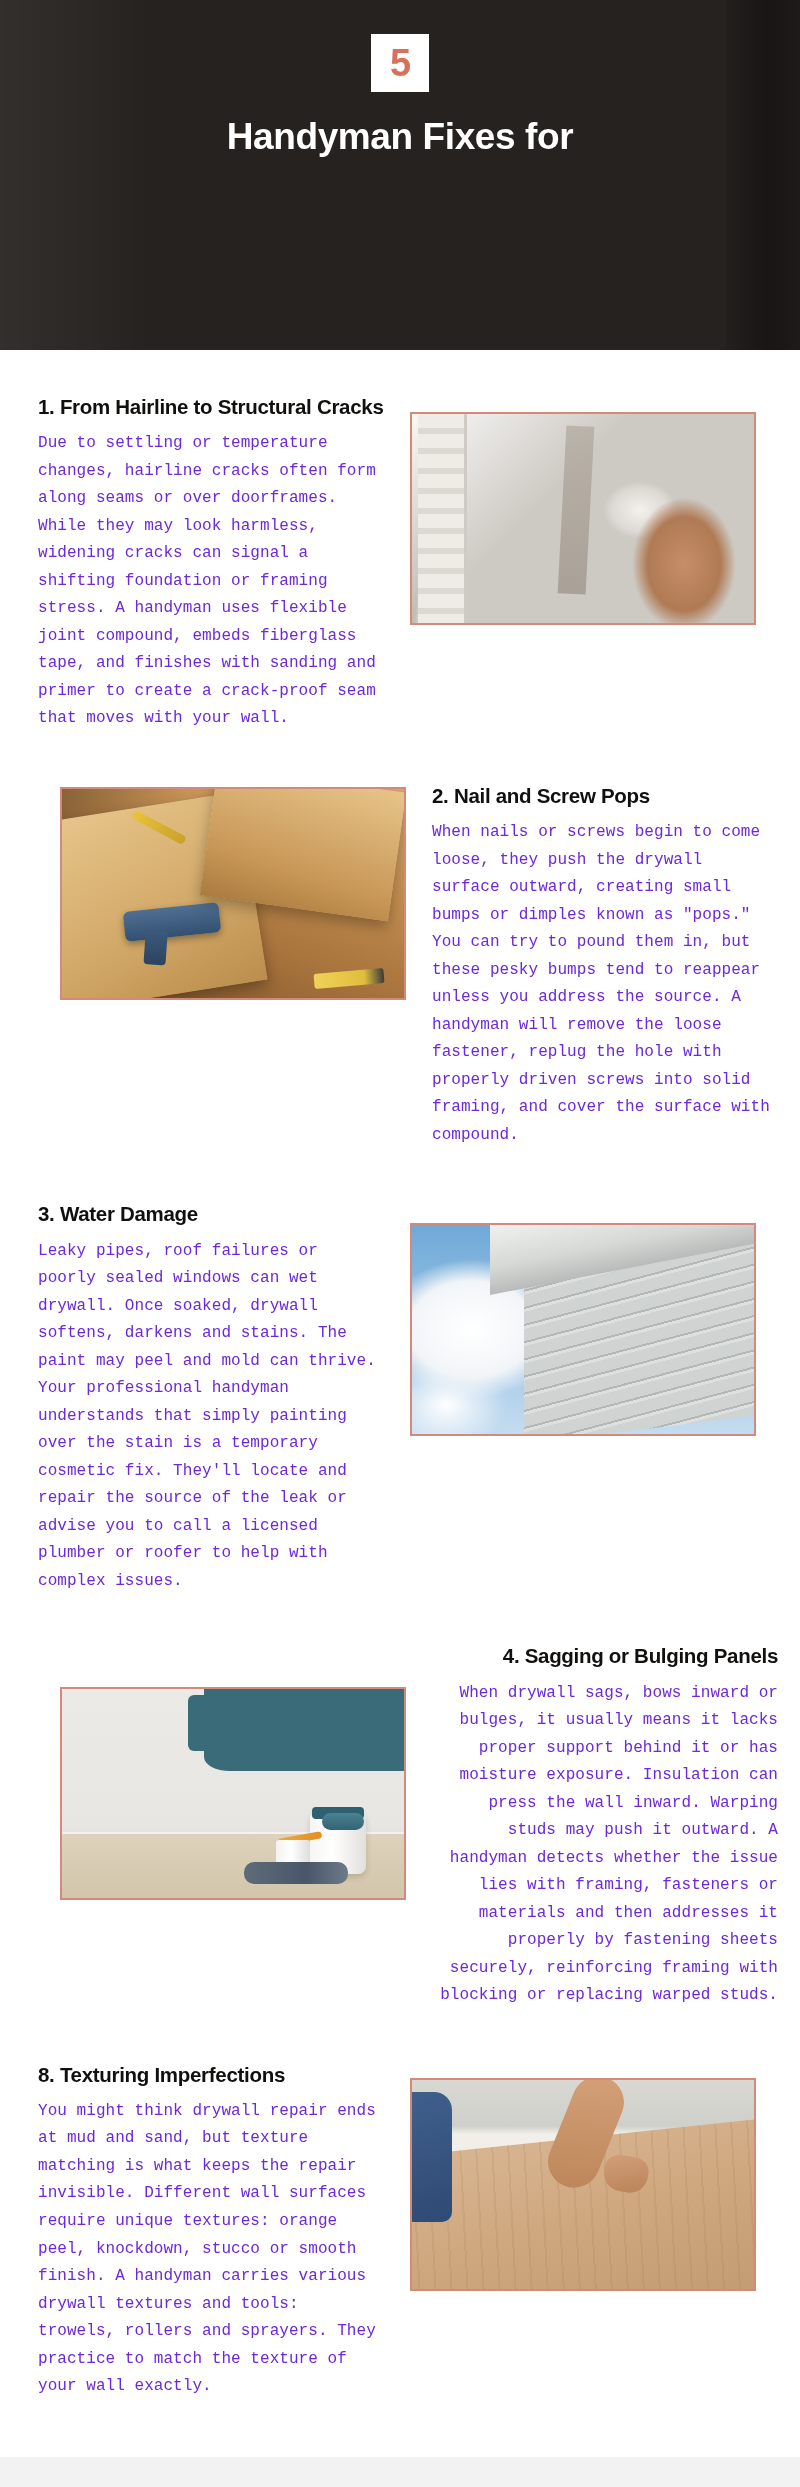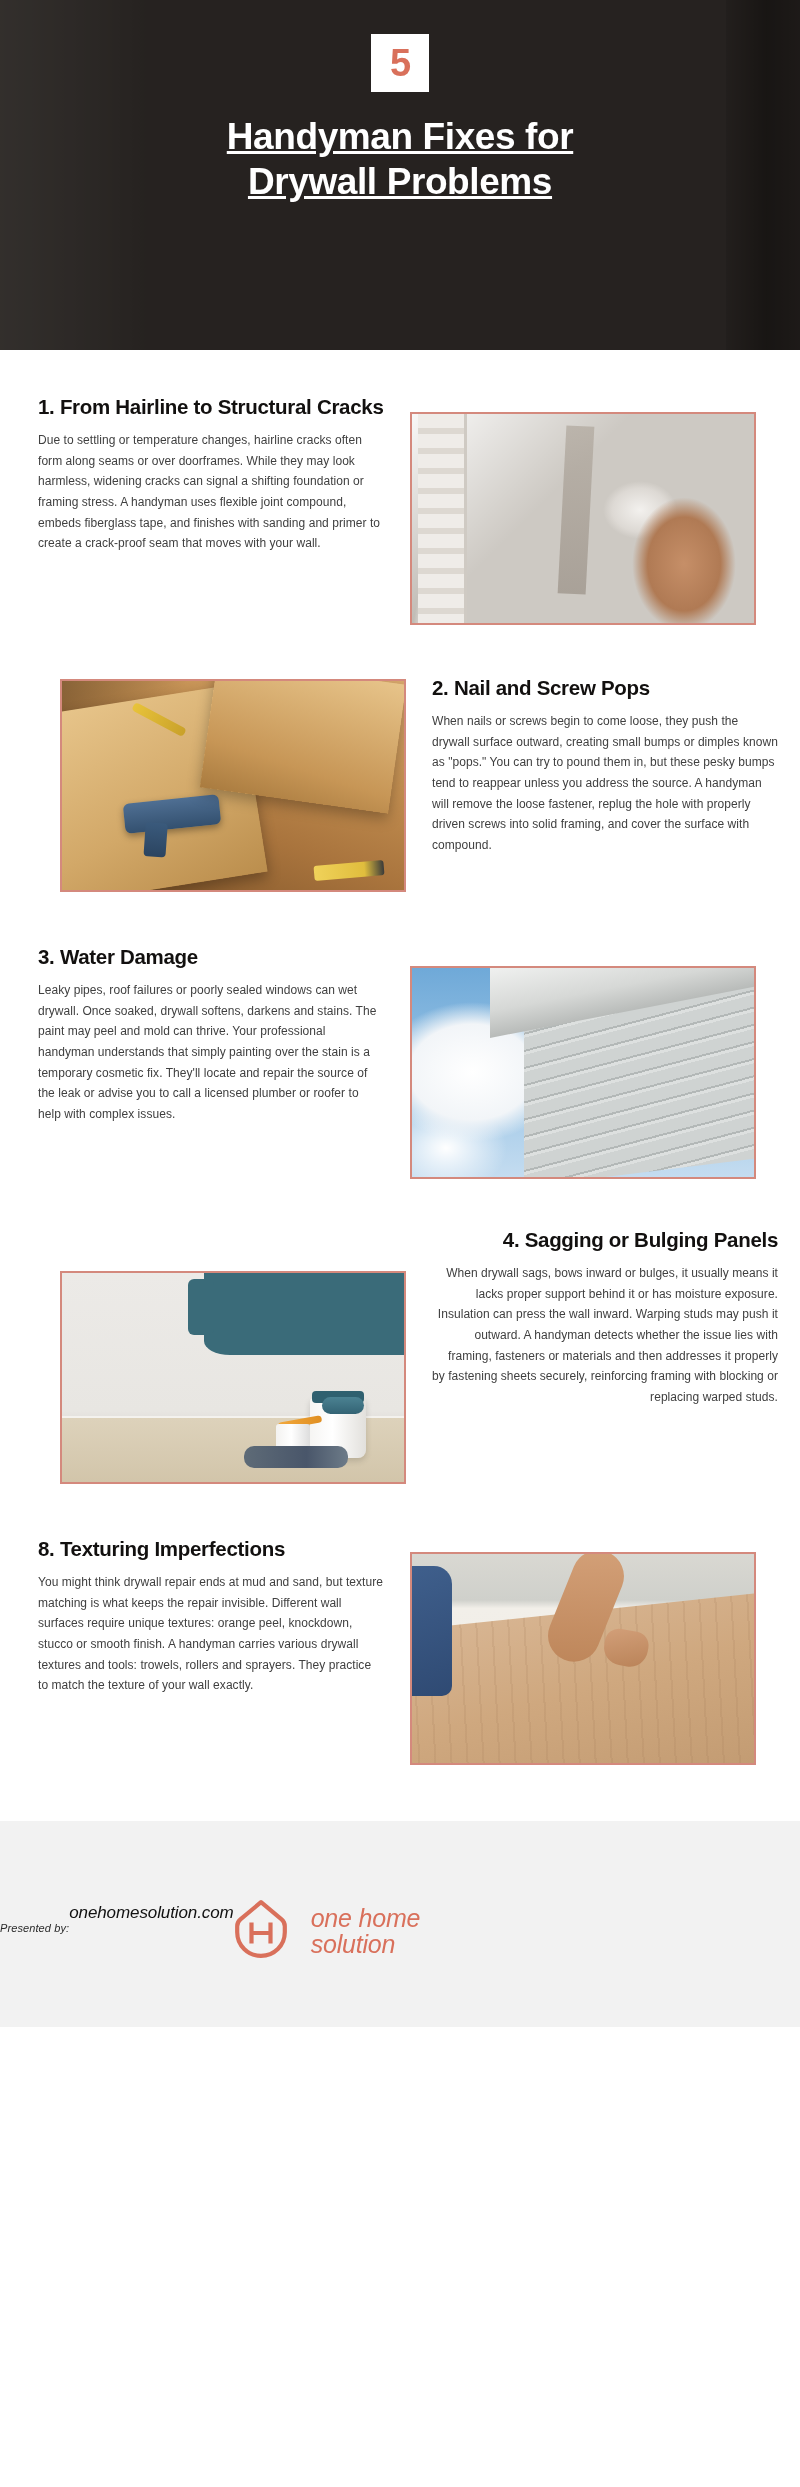--- a/index.html
+++ b/index.html
@@ -84,21 +84,20 @@
   }
   .hero-title {
     margin-top: 22px;
     width: 620px;
     text-align: center;
     color: #ffffff;
     font-size: 37px;
     font-weight: 700;
     line-height: 1.22;
     letter-spacing: -0.4px;
-    text-decoration: underline;
   }
 
   
   .sections {
     padding: 0 0 0 0;
   }
   .section {
     display: flex;
     align-items: flex-start;
     padding: 0 30px;
@@ -120,25 +119,26 @@
 
   .sec-title {
     font-size: 20.5px;
     font-weight: 700;
     color: #12100f;
     line-height: 1.28;
     letter-spacing: -0.3px;
     margin: 0 0 10px 0;
   }
   .sec-body {
-    font-size: 12px;
+    font-size: 16px;
     line-height: 1.72;
-    color: #404040;
+    color: #6d28d9;
     margin: 0;
     letter-spacing: 0.05px;
+    font-family: Liberation Mono, monospace;
   }
 
   .photo {
     width: 100%;
     height: 213px;
     border: 2px solid #d4897d;
     box-sizing: border-box;
     overflow: hidden;
     position: relative;
     background: #d8d5d0;
@@ -397,21 +397,20 @@
 
   <div class="hero">
     <div class="hero-photo"></div>
     <div class="hero-dark-left"></div>
     <div class="hero-dark-right"></div>
     <div class="hero-scrim"></div>
     <div class="hero-content">
       <div class="badge-5">5</div>
       <div class="hero-title">
         <span>Handyman Fixes for</span><br>
-        <span>Drywall Problems</span>
       </div>
     </div>
   </div>
 
   <div class="sections">
 
     <div class="section" style="margin-top:44px;">
       <div class="col-text">
         <h2 class="sec-title">1. From Hairline to Structural Cracks</h2>
         <p class="sec-body">Due to settling or temperature changes, hairline cracks often form along seams or over doorframes. While they may look harmless, widening cracks can signal a shifting foundation or framing stress. A handyman uses flexible joint compound, embeds fiberglass tape, and finishes with sanding and primer to create a crack-proof seam that moves with your wall.</p>

